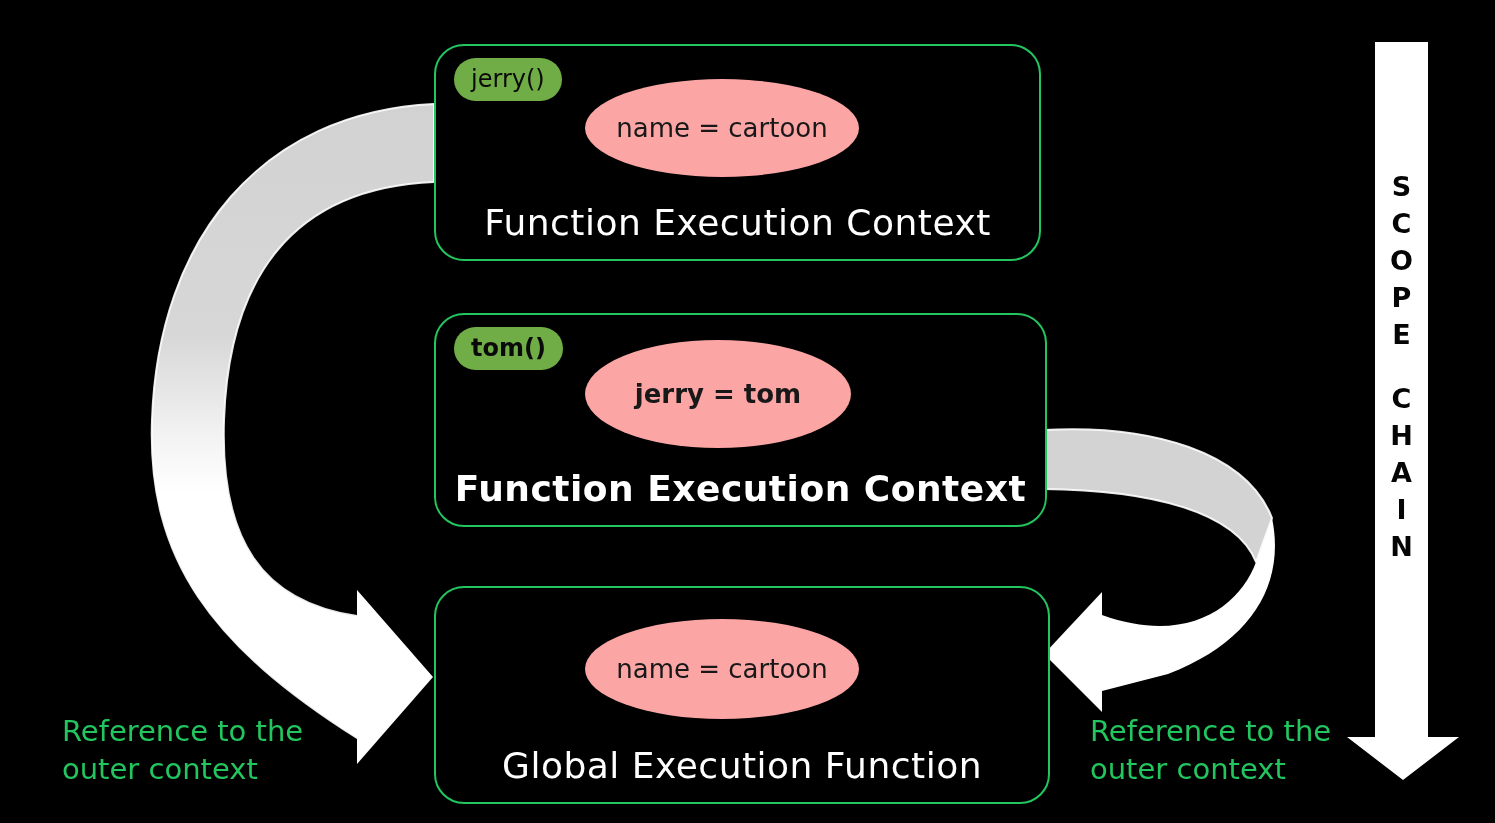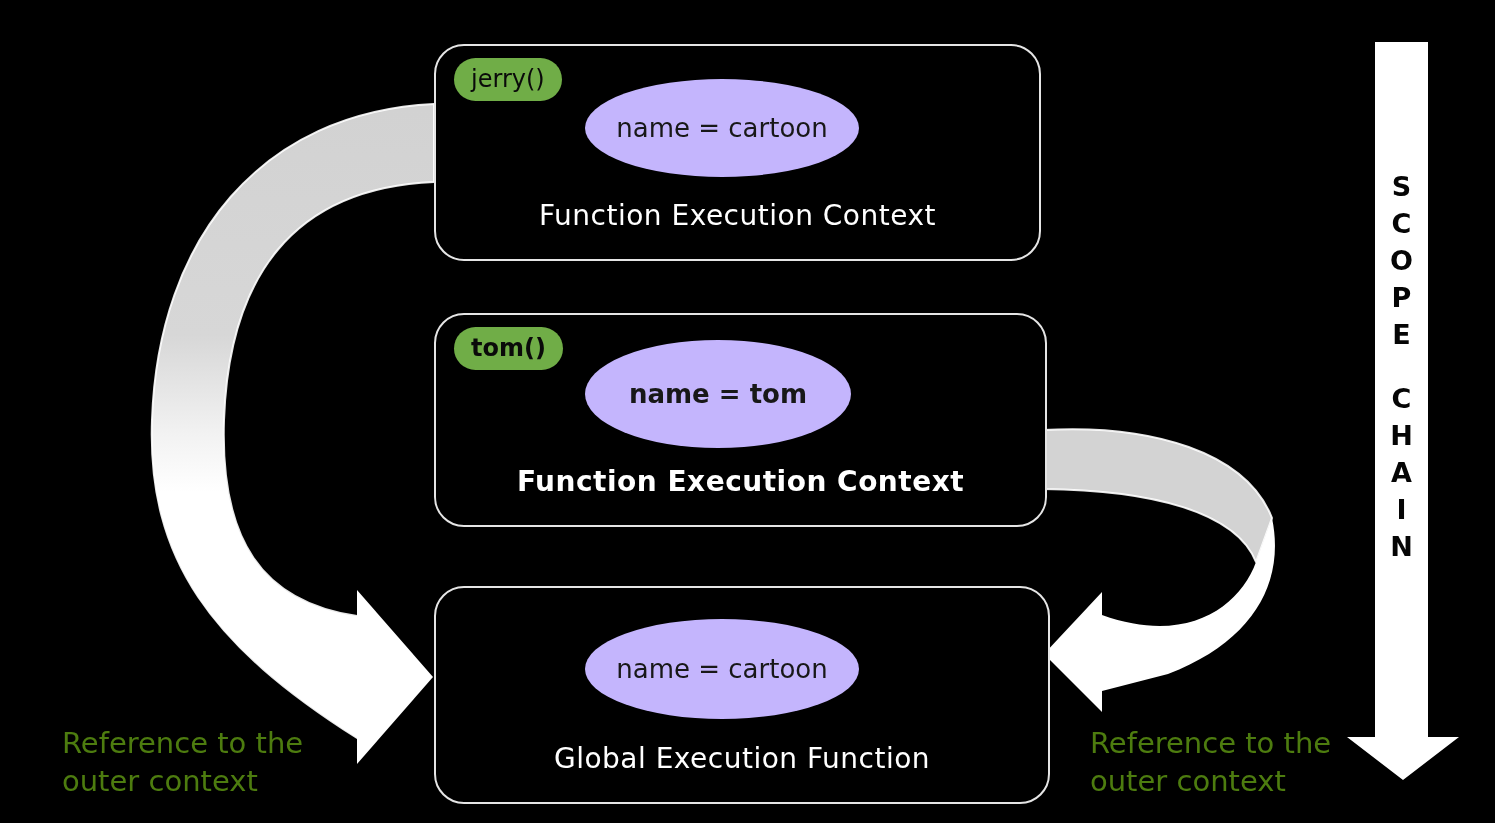--- a/index.html
+++ b/index.html
@@ -2,43 +2,43 @@
 <html><head>
 <meta charset="utf-8">
 <style>
   html,body{margin:0;padding:0;background:#000;}
   .canvas{
     position:relative;width:1495px;height:823px;background:#000;overflow:hidden;
     font-family:"DejaVu Sans","Liberation Sans",sans-serif;
   }
   .arrow-layer{position:absolute;left:0;top:0;width:1495px;height:823px;z-index:1;}
   .ctx-box{
-    position:absolute;background:#000;border:2px solid #e5e5e5;border-radius:30px;z-index:2;
+    position:absolute;background:#000;border:2px solid #22c55e;border-radius:30px;z-index:2;
   }
   .box-jerry{left:434px;top:44px;width:603px;height:213px;}
   .box-tom{left:434px;top:313px;width:609px;height:210px;font-weight:bold;}
   .box-global{left:434px;top:586px;width:612px;height:214px;}
   .fn-badge{
     position:absolute;left:18px;top:12px;background:#70ad47;color:#0a0a0a;
     border-radius:22px;padding:7px 17px;font-size:24px;line-height:1.2;
   }
   .var-ellipse{
-    position:absolute;background:#c4b5fd;border-radius:50%;
+    position:absolute;background:#fca5a5;border-radius:50%;
     display:flex;align-items:center;justify-content:center;
     color:#181818;font-size:26px;
   }
   .box-jerry .var-ellipse{left:149px;top:33px;width:274px;height:98px;}
   .box-tom .var-ellipse{left:149px;top:25px;width:266px;height:108px;}
   .box-global .var-ellipse{left:149px;top:31px;width:274px;height:100px;}
   .caption{
-    position:absolute;left:0;bottom:27px;width:100%;text-align:center;
-    color:#ffffff;font-size:28px;letter-spacing:.5px;
+    position:absolute;left:0;bottom:16px;width:100%;text-align:center;
+    color:#ffffff;font-size:36px;letter-spacing:.5px;
   }
   .ref-label{
-    position:absolute;z-index:3;color:#4d7c0f;font-size:29px;line-height:38px;margin-top:12px;
+    position:absolute;z-index:3;color:#22c55e;font-size:29px;line-height:38px;
   }
   .ref-left{left:62px;top:712px;}
   .ref-right{left:1090px;top:712px;}
   .scope-letters{
     position:absolute;left:1375px;top:168px;width:53px;z-index:3;
     text-align:center;color:#050505;font-weight:700;font-size:27px;line-height:37px;
   }
   .scope-word{display:block;}
   .scope-word + .scope-word{margin-top:27px;}
   .scope-letter{display:block;}
@@ -92,21 +92,21 @@
     <div class="fn-badge">jerry()</div>
     <div class="var-ellipse">
       <span>name = cartoon</span>
     </div>
     <div class="caption">Function Execution Context</div>
   </div>
 
   <div class="ctx-box box-tom">
     <div class="fn-badge">tom()</div>
     <div class="var-ellipse">
-      <span>name = tom</span>
+      <span>jerry = tom</span>
     </div>
     <div class="caption">Function Execution Context</div>
   </div>
 
   <div class="ctx-box box-global">
     <div class="var-ellipse">
       <span>name = cartoon</span>
     </div>
     <div class="caption">Global Execution Function</div>
   </div>

